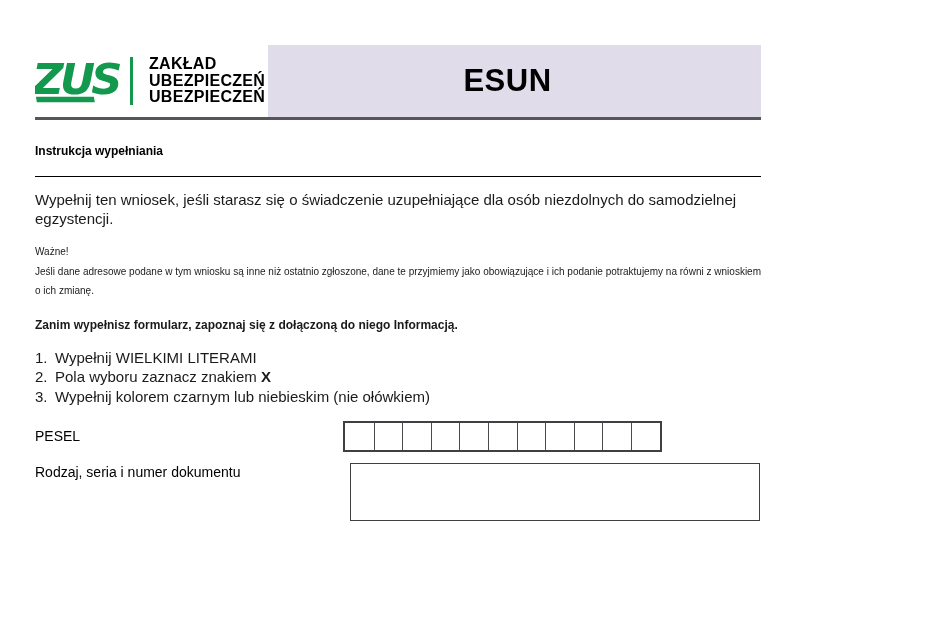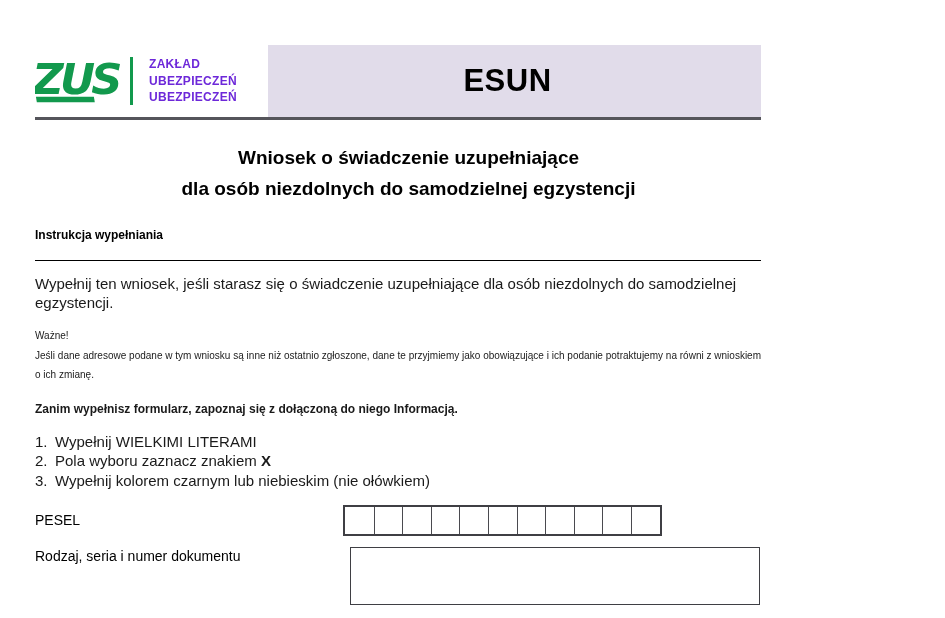--- a/index.html
+++ b/index.html
@@ -25,22 +25,22 @@
     flex:none;
   }
   .zus-mark{ width:92px; height:56px; flex:none; }
   .logo-vline{
     width:3px; height:48px;
     background:#12994d;
     margin:0 16px 0 3px;
     flex:none;
   }
   .org-name{
-    color:#6d28d9;
-    font-size:12px;
+    color:#000000;
+    font-size:16px;
     font-weight:600;
     line-height:16.5px;
     letter-spacing:.3px;
     white-space:nowrap;
   }
   .code-banner{
     flex:1;
     background:#e1dcea;
     display:flex;
     align-items:center;
@@ -161,24 +161,20 @@
         <div>UBEZPIECZEŃ</div>
         <div>UBEZPIECZEŃ</div>
       </div>
     </div>
     <div class="code-banner">
       <span class="form-code">ESUN</span>
     </div>
   </div>
   <div class="header-rule"></div>
 
-  <div class="doc-title">
-    <div>Wniosek o świadczenie uzupełniające</div>
-    <div>dla osób niezdolnych do samodzielnej egzystencji</div>
-  </div>
 
   <div class="section-heading">Instrukcja wypełniania</div>
 
   <div class="body-text">Wypełnij ten wniosek, jeśli starasz się o świadczenie uzupełniające dla osób niezdolnych do samodzielnej egzystencji.</div>
 
   <div class="important">
     <div>Ważne!</div>
     <div class="just">Jeśli dane adresowe podane w tym wniosku są inne niż ostatnio zgłoszone, dane te przyjmiemy jako obowiązujące i ich podanie potraktujemy na równi z wnioskiem o ich zmianę.</div>
   </div>
 

